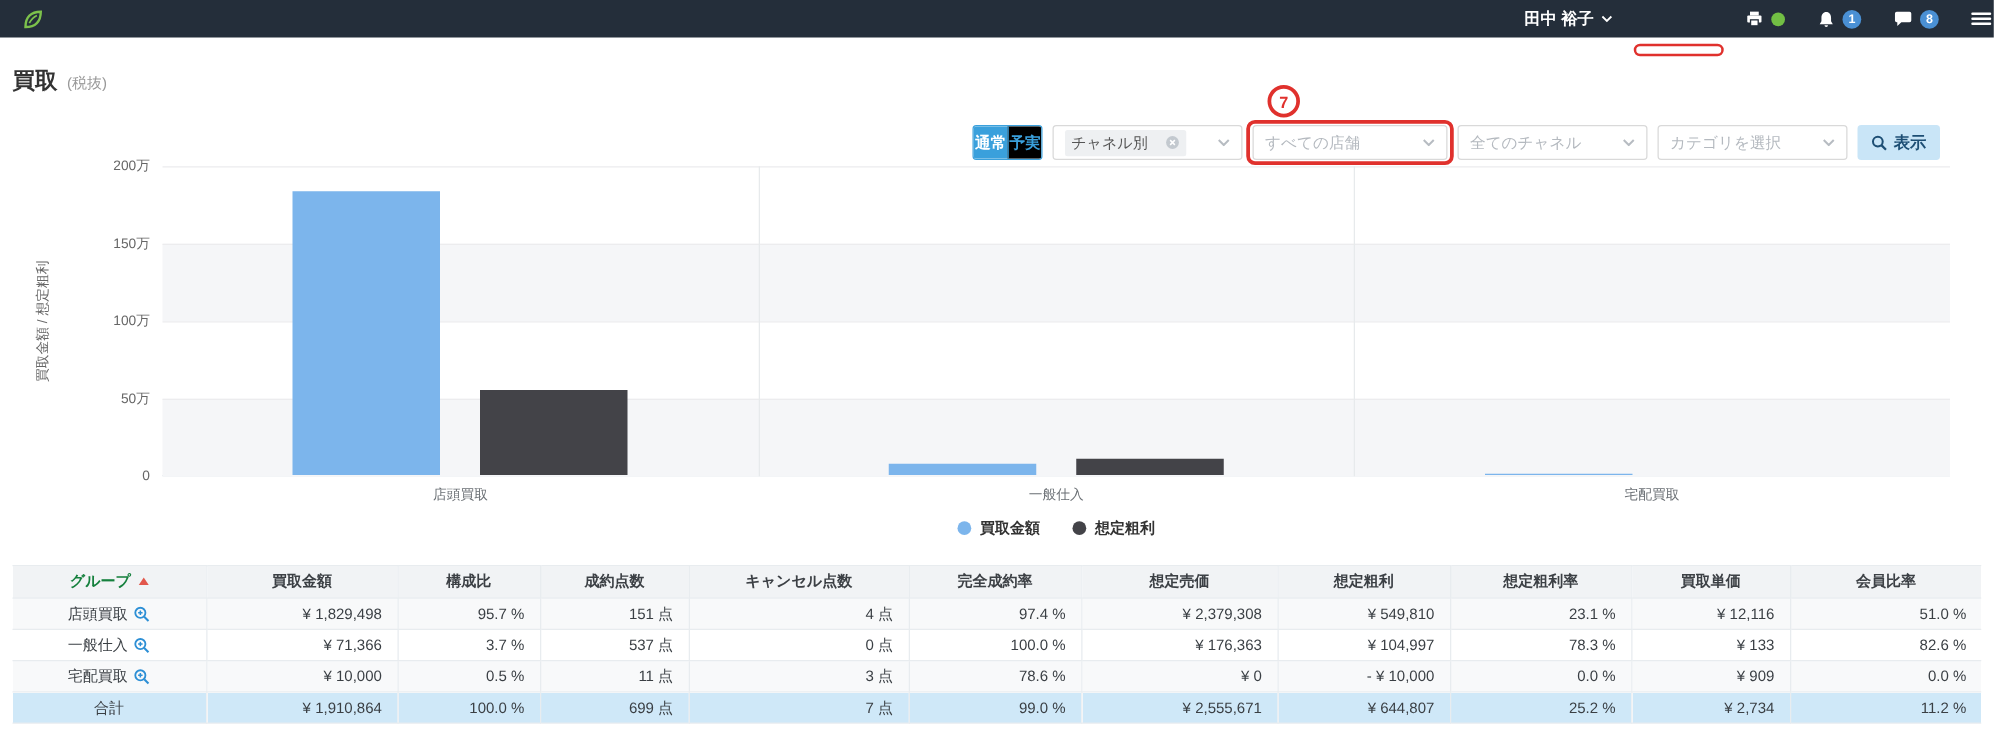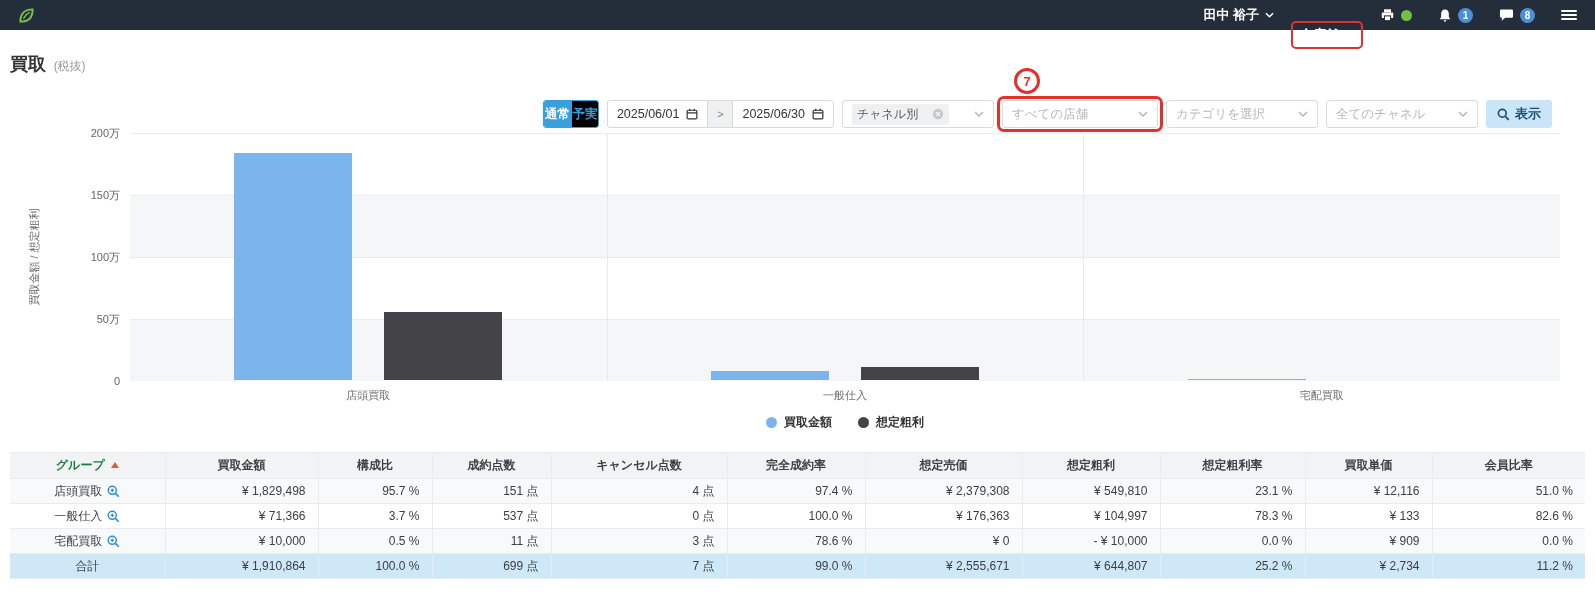--- a/index.html
+++ b/index.html
@@ -3,21 +3,21 @@
 <meta charset="utf-8">
 <style>
   * { margin:0; padding:0; box-sizing:border-box; }
   html,body { width:1595px; height:598px; background:#fff; overflow:hidden;
     font-family:"Liberation Sans","DejaVu Sans",sans-serif; color:#333; font-size:13px; }
 
   
   .navbar { position:absolute; top:0; left:0; width:1595px; height:30px;
     background:#242e3a; display:flex; align-items:center; }
   .logo { margin-left:16px; display:flex; align-items:center; }
-  .nav-right { margin-left:auto; display:flex; align-items:center; gap:26px; padding-right:18px; height:100%; }
+  .nav-right { margin-left:auto; display:flex; gap:26px; padding-right:2px; height:100%; }
   .nav-item { display:flex; align-items:center; gap:6px; color:#fff; font-weight:bold; font-size:13px; cursor:pointer; }
   .badge { min-width:15px; height:15px; border-radius:8px; background:#4a90d4; color:#fff;
     font-size:10px; font-weight:bold; display:flex; align-items:center; justify-content:center; padding:0 3px; }
   .green-dot { width:11px; height:11px; border-radius:50%; background:#72bf44; }
   .hamburger span { display:block; width:16px; height:2px; background:#fff; margin:2px 0; border-radius:1px; }
   .store-wrap { position:relative;margin-top:40px; }
   .store-redbox { position:absolute; inset:-5px -9px; border:2.5px solid #e0312d; border-radius:5px; pointer-events:none; }
 
   
   .page-title { position:absolute; top:52px; left:10px; }
@@ -142,41 +142,20 @@
 <div class="page-title">
   <b>買取</b>
   <span>(税抜)</span>
 </div>
 
 <div class="filterbar">
   <div class="seg">
     <div class="seg-btn active">通常</div>
     <div class="seg-btn inactive">予実</div>
   </div>
-  <div class="date-group">
-    <div class="date-field">
-      <span>2025/06/01</span>
-      <svg width="12" height="12" viewBox="0 0 16 16">
-          <rect x="1.5" y="3" width="13" height="11.5" rx="1.5" fill="none" stroke="#333" stroke-width="1.6"></rect>
-          <line x1="1.5" y1="6.5" x2="14.5" y2="6.5" stroke="#333" stroke-width="1.4"></line>
-          <line x1="5" y1="1" x2="5" y2="4" stroke="#333" stroke-width="1.6"></line>
-          <line x1="11" y1="1" x2="11" y2="4" stroke="#333" stroke-width="1.6"></line>
-        </svg>
-    </div>
-    <div class="date-sep">&gt;</div>
-    <div class="date-field">
-      <span>2025/06/30</span>
-      <svg width="12" height="12" viewBox="0 0 16 16">
-          <rect x="1.5" y="3" width="13" height="11.5" rx="1.5" fill="none" stroke="#333" stroke-width="1.6"></rect>
-          <line x1="1.5" y1="6.5" x2="14.5" y2="6.5" stroke="#333" stroke-width="1.4"></line>
-          <line x1="5" y1="1" x2="5" y2="4" stroke="#333" stroke-width="1.6"></line>
-          <line x1="11" y1="1" x2="11" y2="4" stroke="#333" stroke-width="1.6"></line>
-        </svg>
-    </div>
-  </div>
   <div class="select">
     <span class="chip">
       <span>チャネル別</span>
       <svg width="12" height="12" viewBox="0 0 14 14">
           <circle cx="7" cy="7" r="6" fill="#c3c9cf"></circle>
           <path d="M4.8 4.8 L9.2 9.2 M9.2 4.8 L4.8 9.2" stroke="#fff" stroke-width="1.4"></path>
         </svg>
     </span>
     <svg width="10" height="6" viewBox="0 0 10 6">
         <path d="M1 1 L5 5 L9 1" fill="none" stroke="#b7bcc2" stroke-width="1.6"></path>
@@ -186,27 +165,27 @@
     <div class="select">
       <span class="ph">すべての店舗</span>
       <svg width="10" height="6" viewBox="0 0 10 6">
           <path d="M1 1 L5 5 L9 1" fill="none" stroke="#b7bcc2" stroke-width="1.6"></path>
         </svg>
     </div>
     <div class="red-rect"></div>
     <div class="circle-step">7</div>
   </div>
   <div class="select">
-    <span class="ph">カテゴリを選択</span>
+    <span class="ph">全てのチャネル</span>
     <svg width="10" height="6" viewBox="0 0 10 6">
         <path d="M1 1 L5 5 L9 1" fill="none" stroke="#b7bcc2" stroke-width="1.6"></path>
       </svg>
   </div>
   <div class="select">
-    <span class="ph">全てのチャネル</span>
+    <span class="ph">カテゴリを選択</span>
     <svg width="10" height="6" viewBox="0 0 10 6">
         <path d="M1 1 L5 5 L9 1" fill="none" stroke="#b7bcc2" stroke-width="1.6"></path>
       </svg>
   </div>
   <button class="show-btn">
     <svg width="13" height="13" viewBox="0 0 16 16">
         <circle cx="6.5" cy="6.5" r="4.8" fill="none" stroke="#1d4e74" stroke-width="2"></circle>
         <line x1="10.2" y1="10.2" x2="14.5" y2="14.5" stroke="#1d4e74" stroke-width="2.2"></line>
       </svg>
     <span>表示</span>

